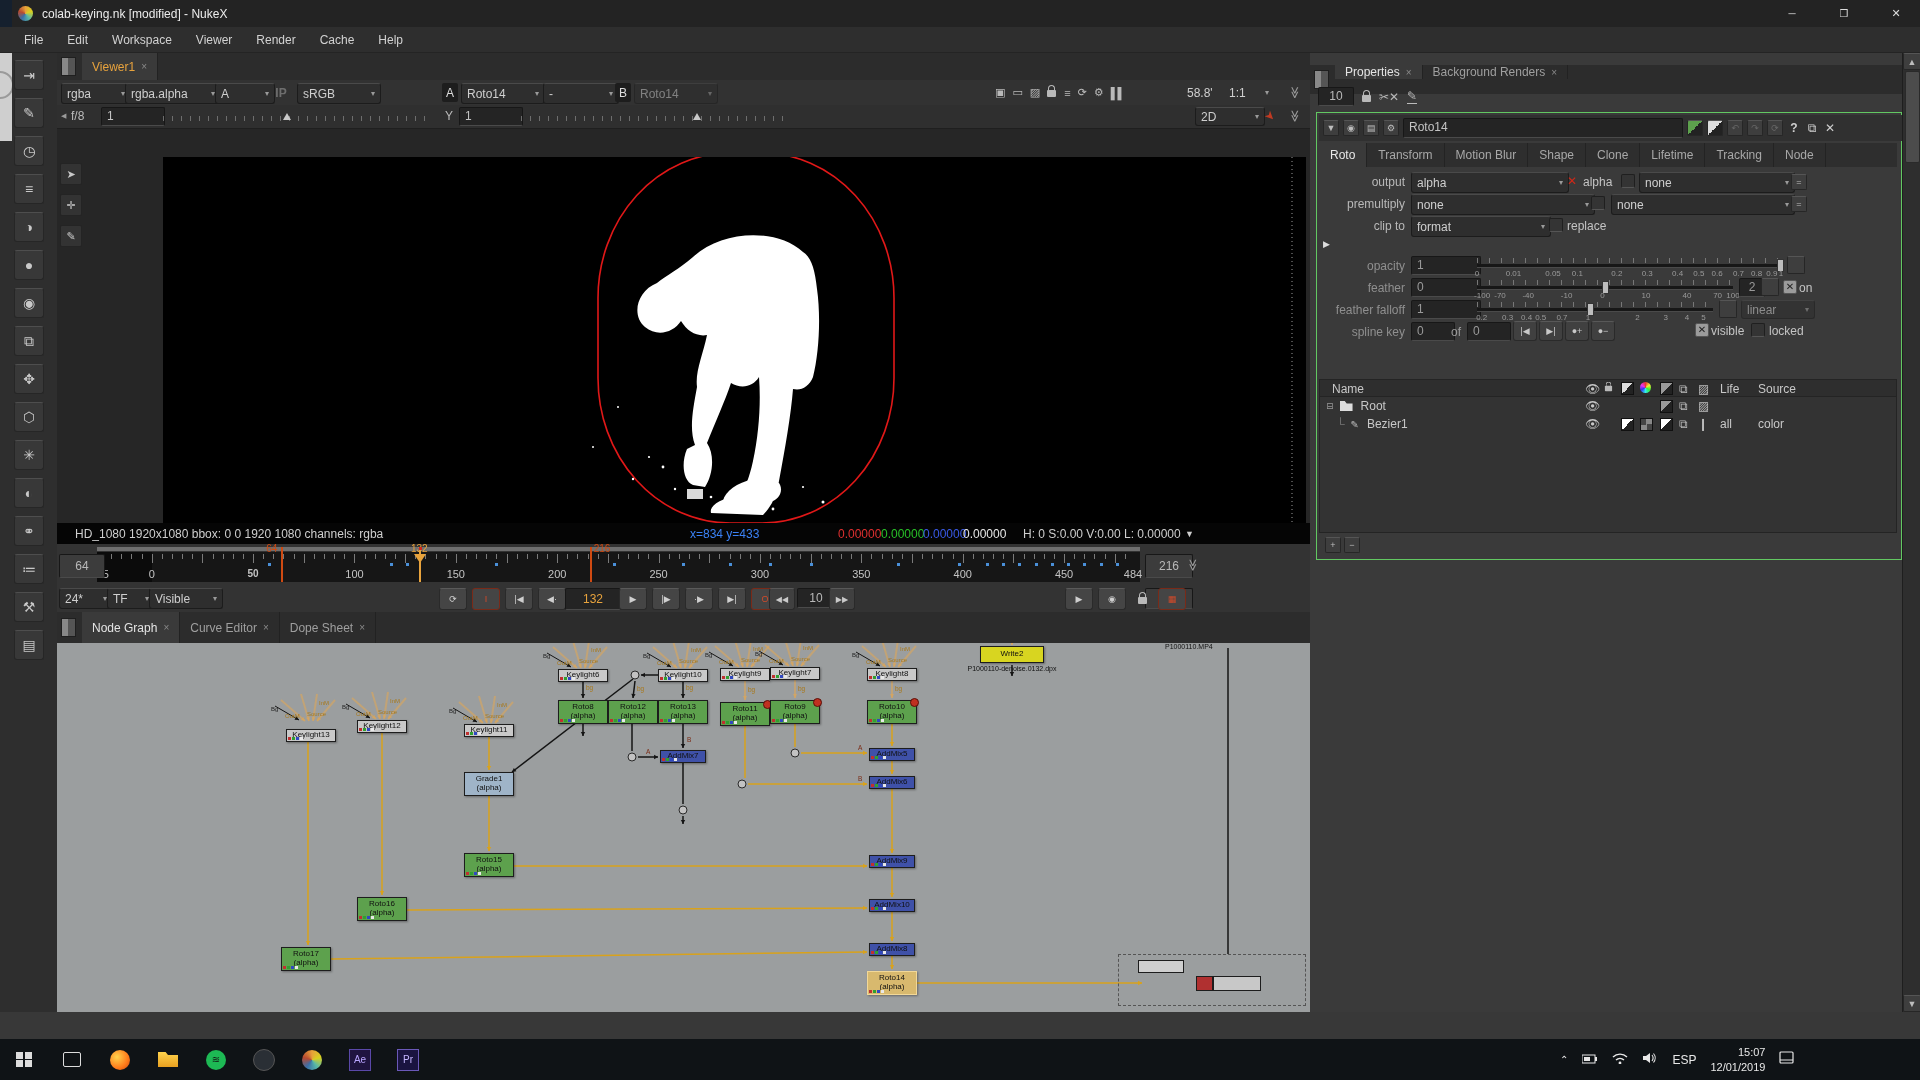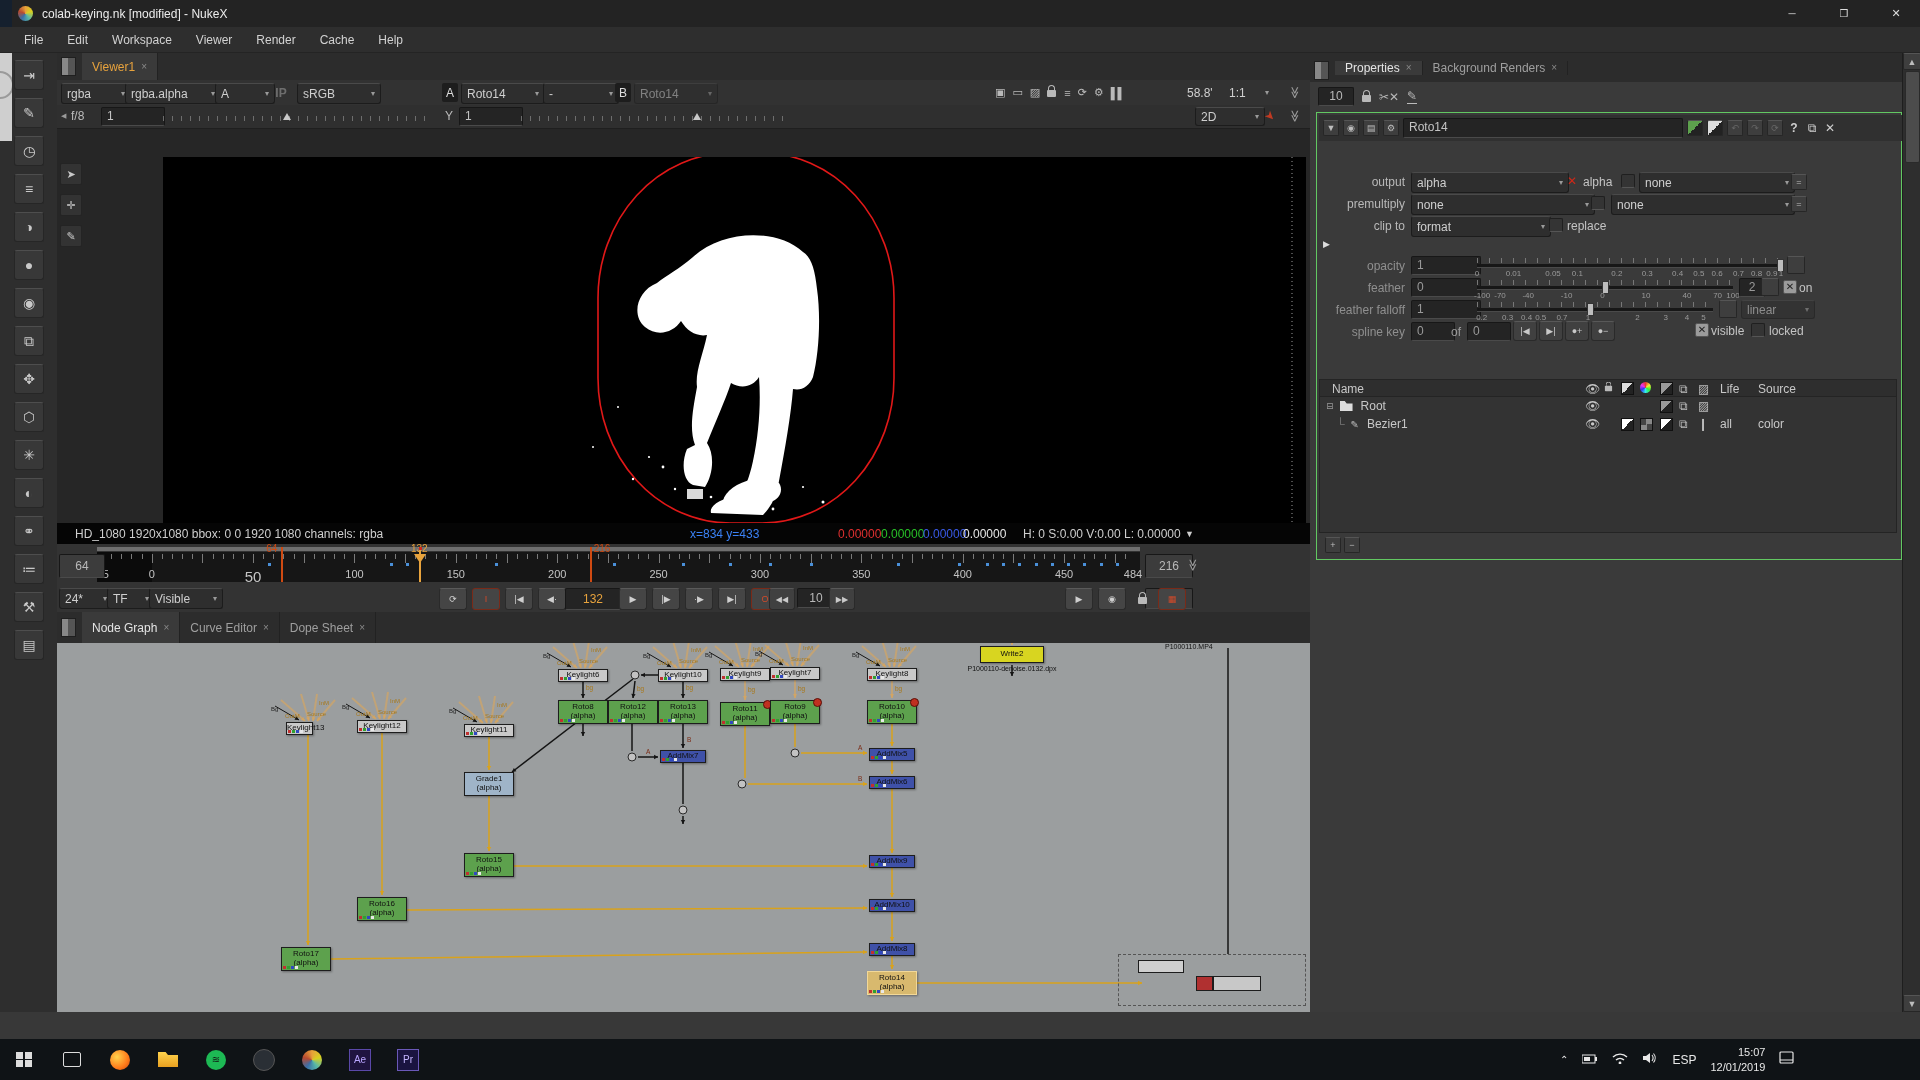--- a/index.html
+++ b/index.html
@@ -321,21 +321,21 @@
         <div style="position: absolute; left: 956.927px; top: 2px; width: 1px; height: 5px; background: rgb(122, 122, 122);"></div>
         <div style="position: absolute; left: 967.065px; top: 2px; width: 1px; height: 9px; background: rgb(122, 122, 122);"></div>
         <div style="position: absolute; left: 977.202px; top: 2px; width: 1px; height: 5px; background: rgb(122, 122, 122);"></div>
         <div style="position: absolute; left: 987.34px; top: 2px; width: 1px; height: 5px; background: rgb(122, 122, 122);"></div>
         <div style="position: absolute; left: 997.477px; top: 2px; width: 1px; height: 5px; background: rgb(122, 122, 122);"></div>
         <div style="position: absolute; left: 1007.61px; top: 2px; width: 1px; height: 5px; background: rgb(122, 122, 122);"></div>
         <div style="position: absolute; left: 1017.75px; top: 2px; width: 1px; height: 9px; background: rgb(122, 122, 122);"></div>
         <div style="position: absolute; left: 1027.89px; top: 2px; width: 1px; height: 5px; background: rgb(122, 122, 122);"></div>
         <span style="position: absolute; left: 4px; top: 16px; transform: translateX(-50%); font-size: 11px; color: rgb(196, 196, 196);">-25</span>
         <span style="position: absolute; left: 54.6876px; top: 16px; transform: translateX(-50%); font-size: 11px; color: rgb(196, 196, 196);">0</span>
-        <span style="position: absolute; left: 156.063px; top: 16px; transform: translateX(-50%); font-size: 15px; color: rgb(196, 196, 196);">50</span>
+        <span style="position: absolute; left: 156.063px; top: 16px; transform: translateX(-50%); font-size: 10px; color: rgb(196, 196, 196); font-weight: bold;">50</span>
         <span style="position: absolute; left: 257.438px; top: 16px; transform: translateX(-50%); font-size: 11px; color: rgb(196, 196, 196);">100</span>
         <span style="position: absolute; left: 358.813px; top: 16px; transform: translateX(-50%); font-size: 11px; color: rgb(196, 196, 196);">150</span>
         <span style="position: absolute; left: 460.189px; top: 16px; transform: translateX(-50%); font-size: 11px; color: rgb(196, 196, 196);">200</span>
         <span style="position: absolute; left: 561.564px; top: 16px; transform: translateX(-50%); font-size: 11px; color: rgb(196, 196, 196);">250</span>
         <span style="position: absolute; left: 662.939px; top: 16px; transform: translateX(-50%); font-size: 11px; color: rgb(196, 196, 196);">300</span>
         <span style="position: absolute; left: 764.314px; top: 16px; transform: translateX(-50%); font-size: 11px; color: rgb(196, 196, 196);">350</span>
         <span style="position: absolute; left: 865.69px; top: 16px; transform: translateX(-50%); font-size: 11px; color: rgb(196, 196, 196);">400</span>
         <span style="position: absolute; left: 967.065px; top: 16px; transform: translateX(-50%); font-size: 11px; color: rgb(196, 196, 196);">450</span>
         <span style="position: absolute; left: 1036px; top: 16px; transform: translateX(-50%); font-size: 11px; color: rgb(196, 196, 196);">484</span>
         <div style="position: absolute; left: 171.283px; top: 11px; width: 3px; height: 3px; background: rgb(74, 144, 217);"></div>
@@ -619,21 +619,21 @@
       <span style="position: absolute; left: 684px; top: 14px; font-size: 6px; color: rgb(168, 121, 28);">Source</span>
       <span style="position: absolute; left: 696px; top: 3px; font-size: 6px; color: rgb(168, 121, 28);">InM</span>
       <span style="position: absolute; left: 698px; top: 8px; font-size: 6px; color: rgb(34, 34, 34);">Bg</span>
       <span style="position: absolute; left: 712px; top: 15px; font-size: 6px; color: rgb(168, 121, 28);">OutM</span>
       <span style="position: absolute; left: 734px; top: 13px; font-size: 6px; color: rgb(168, 121, 28);">Source</span>
       <span style="position: absolute; left: 746px; top: 2px; font-size: 6px; color: rgb(168, 121, 28);">InM</span>
       <span style="position: absolute; left: 795px; top: 9px; font-size: 6px; color: rgb(34, 34, 34);">Bg</span>
       <span style="position: absolute; left: 809px; top: 16px; font-size: 6px; color: rgb(168, 121, 28);">OutM</span>
       <span style="position: absolute; left: 831px; top: 14px; font-size: 6px; color: rgb(168, 121, 28);">Source</span>
       <span style="position: absolute; left: 843px; top: 3px; font-size: 6px; color: rgb(168, 121, 28);">InM</span>
-      <div class="node" style="left: 229px; top: 79px; width: 27px; height: 13px; background: rgb(201, 201, 201);">
+      <div class="node" style="left: 229px; top: 86px; width: 50px; height: 13px; background: rgb(201, 201, 201);">
         <span>Keylight13</span>
         <span class="chips">
           <i style="background: rgb(192, 48, 48);"></i>
           <i style="background: rgb(48, 160, 48);"></i>
           <i style="background: rgb(48, 72, 192);"></i>
           <i style="background: rgb(232, 232, 232);"></i>
         </span>
       </div>
       <div class="node" style="left: 300px; top: 77px; width: 50px; height: 13px; background: rgb(201, 201, 201);">
         <span>Keylight12</span>
@@ -864,21 +864,21 @@
       </div>
       <span style="position: absolute; left: 865px; top: 22px; width: 180px; text-align: center; font-size: 7px; color: rgb(16, 16, 16);">P1000110-denoise.0132.dpx</span>
       <span style="position: absolute; left: 1108px; top: 0px; font-size: 7px; color: rgb(16, 16, 16);">P1000110.MP4</span>
       <div style="position: absolute; left: 1061px; top: 311px; width: 186px; height: 50px; border: 1px dashed rgb(85, 85, 85);"></div>
       <div style="position: absolute; left: 1081px; top: 317px; width: 44px; height: 11px; background: rgb(207, 207, 207); border: 1px solid rgb(29, 29, 29);"></div>
       <div style="position: absolute; left: 1139px; top: 333px; width: 15px; height: 13px; background: rgb(176, 48, 48); border: 1px solid rgb(29, 29, 29);"></div>
       <div style="position: absolute; left: 1156px; top: 333px; width: 46px; height: 13px; background: rgb(200, 200, 200); border: 1px solid rgb(29, 29, 29);"></div>
     </div>
 
   <div class="abs" id="props" style="left:1310px;top:53px;width:592px;height:959px;background:#3a3a3a;">
-    <div class="abs" style="left:0;top:0;width:592px;height:29px;background:#2c2c2c;display:flex;align-items:center;">
+    <div class="abs" style="left:0;top:12px;width:592px;height:29px;background:#2c2c2c;display:flex;align-items:flex-start;">
       <span style="width:13px;height:17px;margin:5px 6px 0 4px;
             background:linear-gradient(90deg,#888 0 6px,#555 6px);border:1px solid #1f1f1f;"></span>
       <div id="proptabs" style="display:flex;align-items:stretch;">
           <div class="tab active">
             <span>Properties</span>
             <span style="font-size: 10px; color: rgb(138, 138, 138);">×</span>
           </div>
           <div class="tab">
             <span>Background Renders</span>
             <span style="font-size: 10px; color: rgb(138, 138, 138);">×</span>
@@ -904,20 +904,30 @@
         <span class="fld" style="width:268px;height:18px;">Roto14</span>
         <span class="sq" style="background:linear-gradient(135deg,#5da14d 50%,#222 50%);color:transparent;">■</span>
         <span class="sq" style="background:linear-gradient(135deg,#ddd 50%,#222 50%);color:transparent;">■</span>
         <span class="sq" style="color:#666;">↶</span>
         <span class="sq" style="color:#666;">↷</span>
         <span class="sq" style="color:#666;">⟳</span>
         <span class="flat" style="width:14px;color:#cfcfcf;font-weight:bold;">?</span>
         <span class="flat" style="width:14px;color:#cfcfcf;">⧉</span>
         <span class="flat" style="width:14px;color:#cfcfcf;">✕</span>
       </div>
+      <div class="abs" id="nodetabs" style="left:2px;top:30px;width:578px;height:24px;background:#2e2e2e;display:flex;align-items:stretch;">
+          <div style="display: flex; align-items: center; padding: 0px 11px; border-right: 1px solid rgb(35, 35, 35); background: rgb(58, 58, 58); color: rgb(232, 232, 232);">Roto</div>
+          <div style="display: flex; align-items: center; padding: 0px 11px; border-right: 1px solid rgb(35, 35, 35); background: rgb(46, 46, 46); color: rgb(168, 168, 168);">Transform</div>
+          <div style="display: flex; align-items: center; padding: 0px 11px; border-right: 1px solid rgb(35, 35, 35); background: rgb(46, 46, 46); color: rgb(168, 168, 168);">Motion Blur</div>
+          <div style="display: flex; align-items: center; padding: 0px 11px; border-right: 1px solid rgb(35, 35, 35); background: rgb(46, 46, 46); color: rgb(168, 168, 168);">Shape</div>
+          <div style="display: flex; align-items: center; padding: 0px 11px; border-right: 1px solid rgb(35, 35, 35); background: rgb(46, 46, 46); color: rgb(168, 168, 168);">Clone</div>
+          <div style="display: flex; align-items: center; padding: 0px 11px; border-right: 1px solid rgb(35, 35, 35); background: rgb(46, 46, 46); color: rgb(168, 168, 168);">Lifetime</div>
+          <div style="display: flex; align-items: center; padding: 0px 11px; border-right: 1px solid rgb(35, 35, 35); background: rgb(46, 46, 46); color: rgb(168, 168, 168);">Tracking</div>
+          <div style="display: flex; align-items: center; padding: 0px 11px; border-right: 1px solid rgb(35, 35, 35); background: rgb(46, 46, 46); color: rgb(168, 168, 168);">Node</div>
+        </div>
 
       <span class="rowlab" style="left:0;top:62px;width:88px;">output</span>
       <div class="dd abs" style="left:94px;top:59px;width:146px;">
         <span>alpha</span>
           <span class="car">▾</span>
         </div>
       <span class="abs flat" style="left:248px;top:60px;width:14px;height:16px;color:#d02818;font-weight:bold;">✕</span>
       <span class="abs" style="left:266px;top:62px;color:#c4c4c4;">alpha</span>
       <span class="cb off abs" style="left:304px;top:61px;"></span>
       <div class="dd abs" style="left:322px;top:59px;width:144px;">

